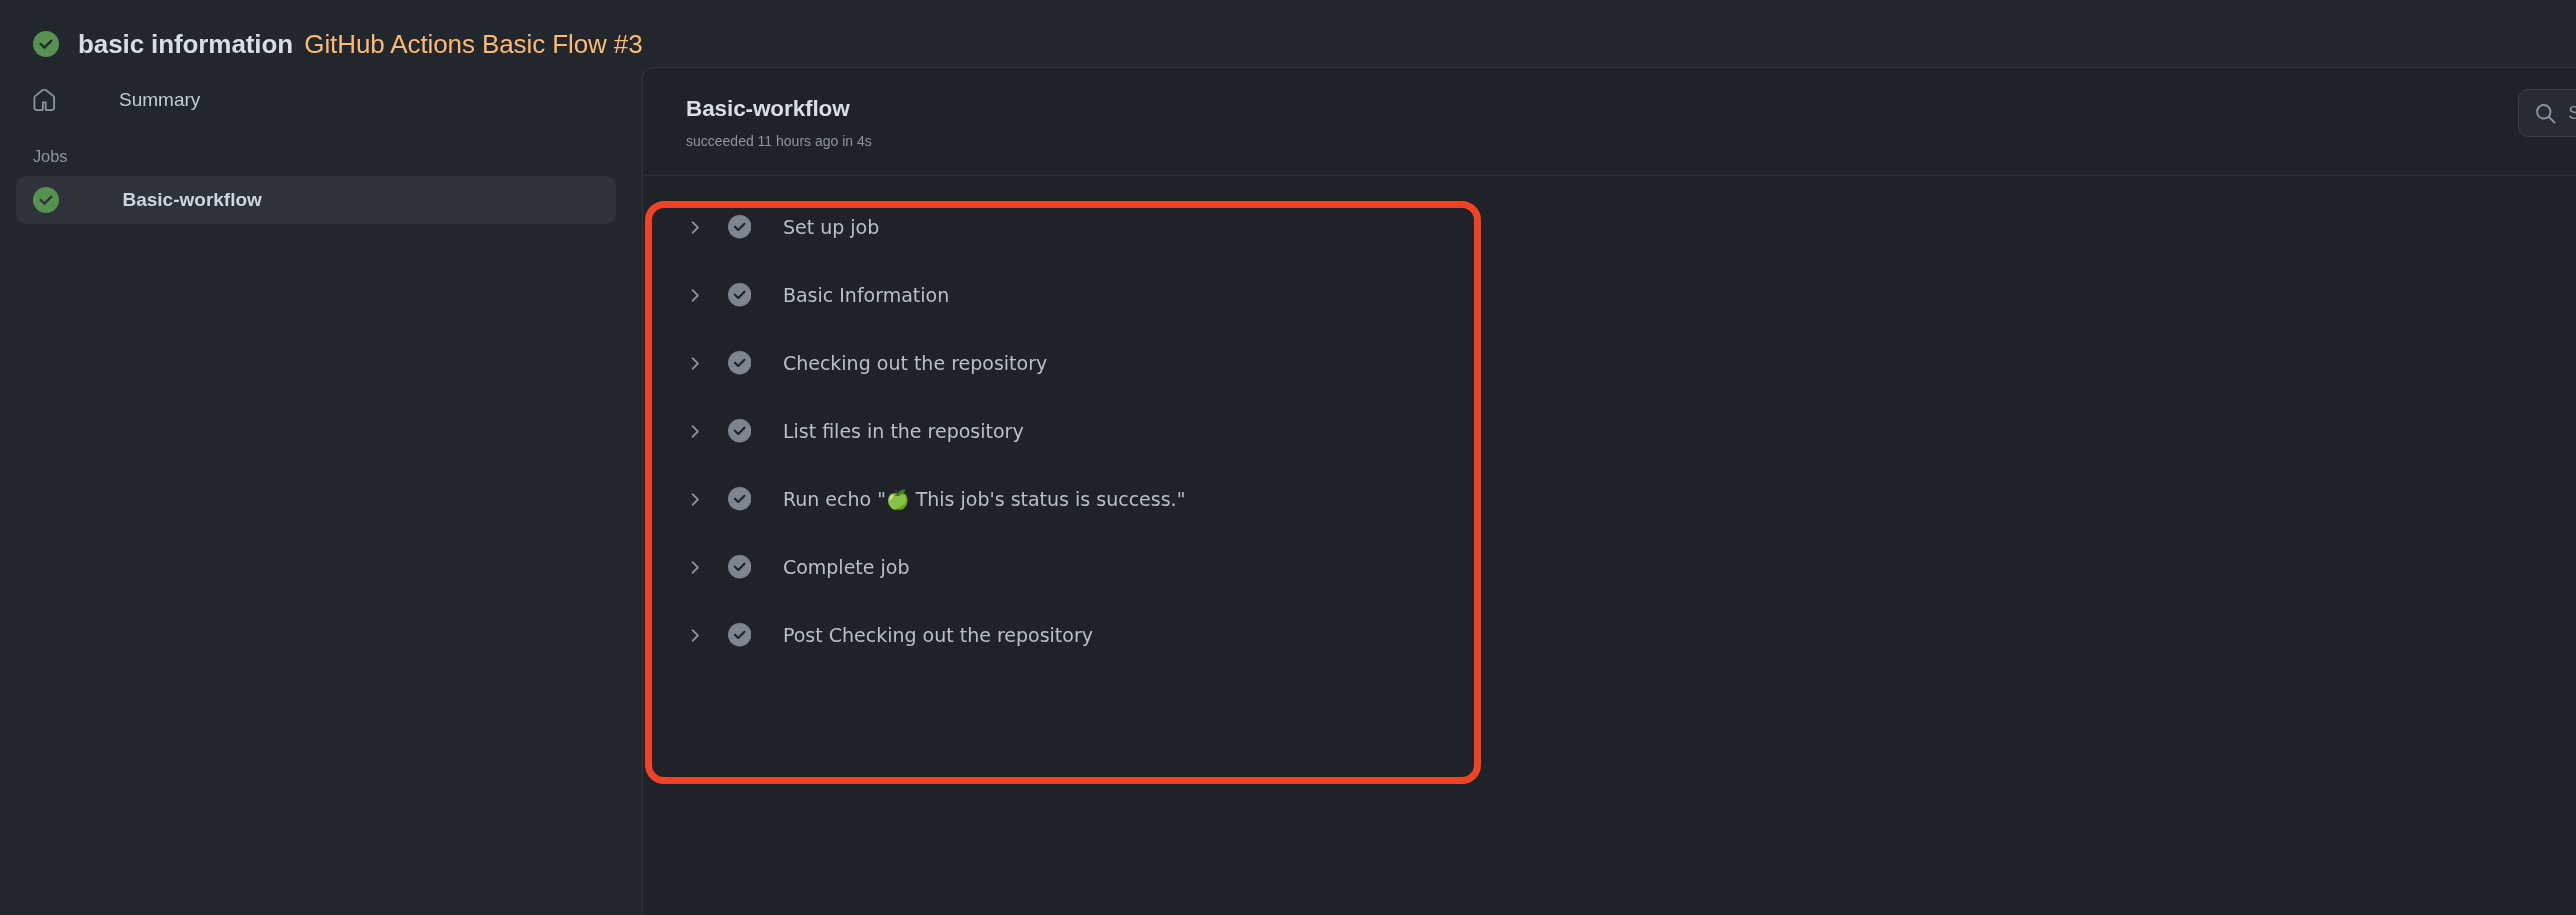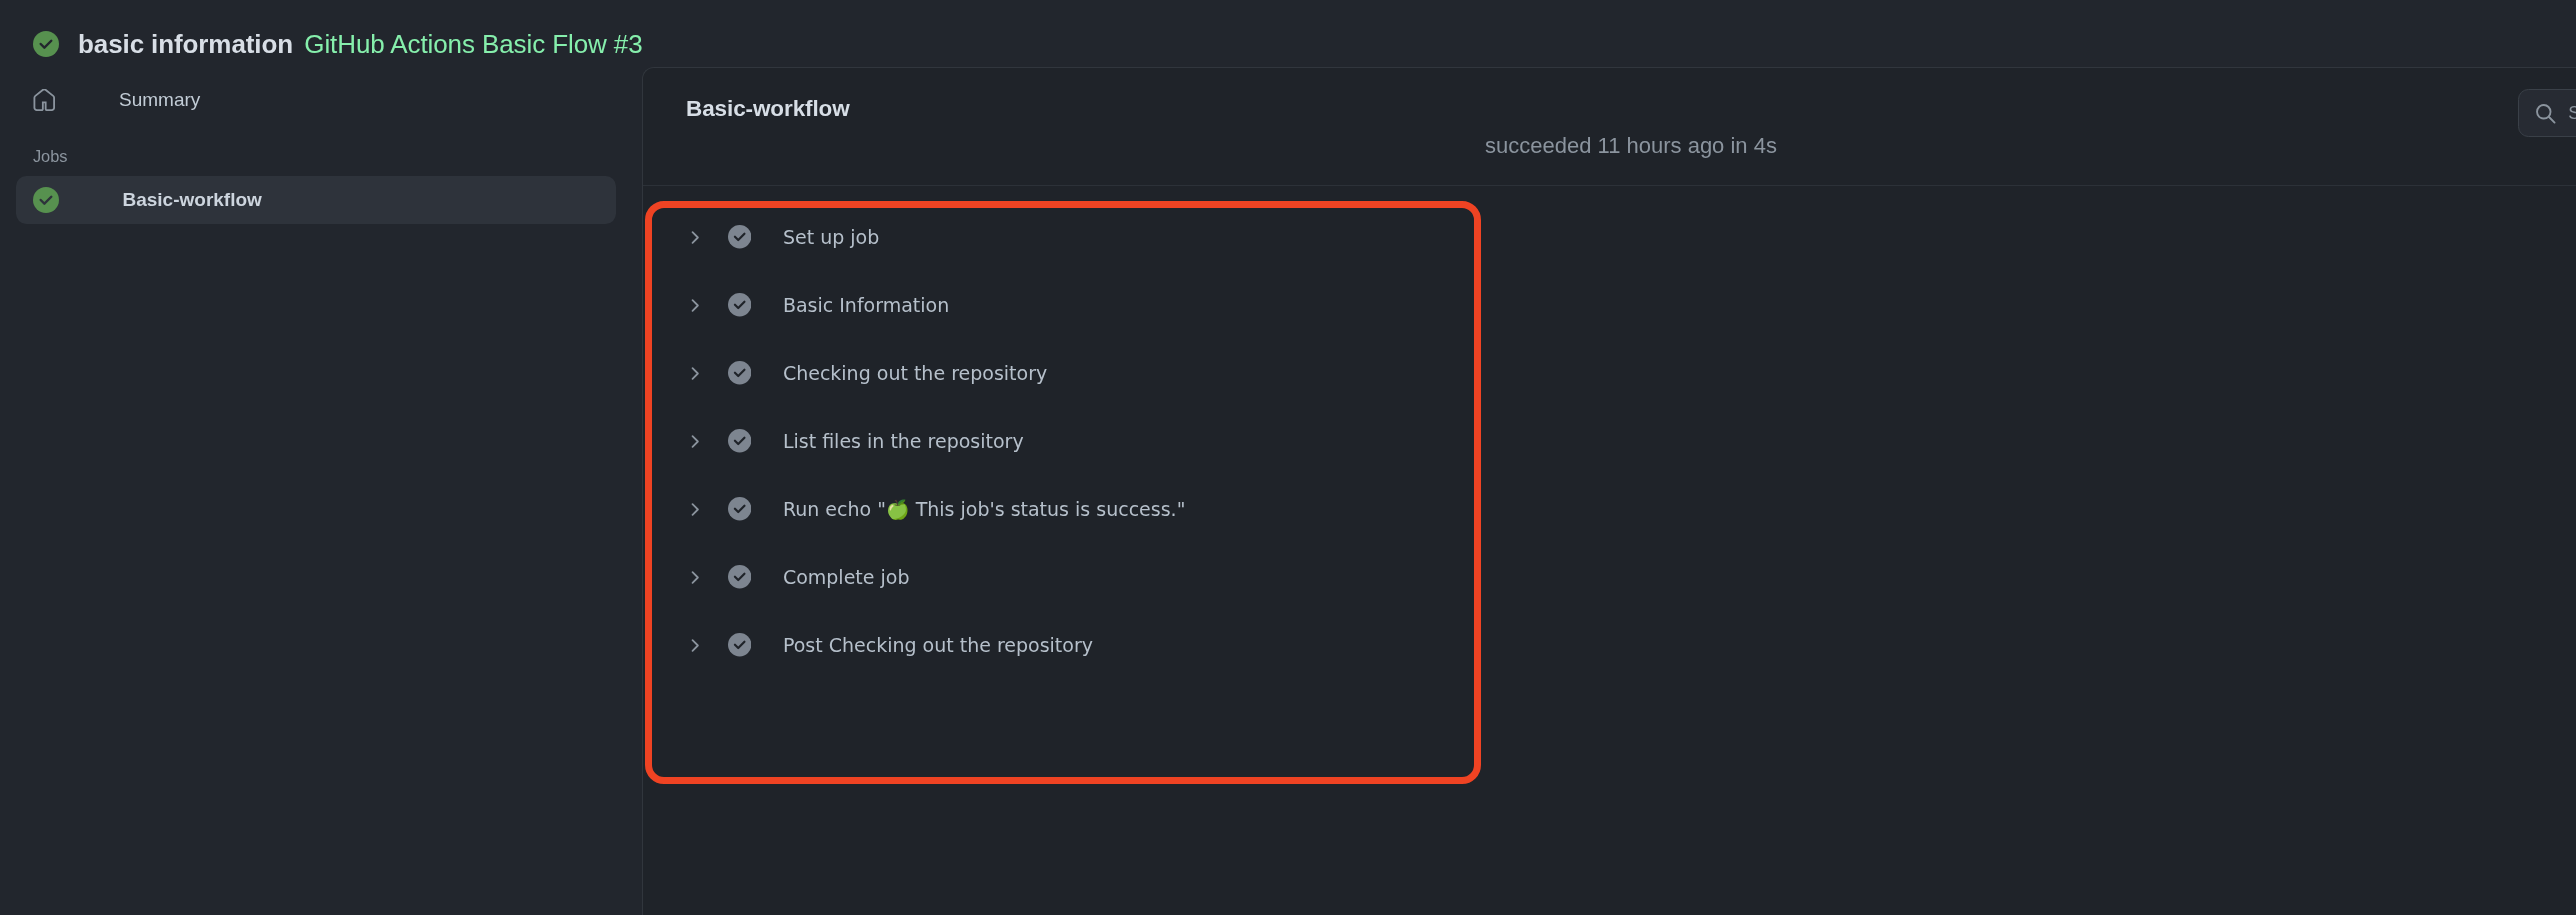--- a/index.html
+++ b/index.html
@@ -31,21 +31,21 @@
     gap: 11.3px;
     font-size: 26px;
     letter-spacing: -0.1px;
   }
   .run-title {
     font-weight: bold;
     color: #d8dee6;
   }
   .run-subtitle {
     font-weight: normal;
-    color: #86efac;
+    color: #fdba74;
   }
 
   
   .icon-check-green {
     width: 26px; height: 26px;
     flex: 0 0 26px;
     display: block;
   }
   .icon-check-gray {
     width: 23.4px; height: 23.4px;
@@ -119,23 +119,22 @@
     position: relative;
   }
   .panel-title {
     font-size: 22.5px;
     font-weight: bold;
     color: #d7dee6;
     letter-spacing: -0.1px;
   }
   .panel-sub {
     margin-top: 10.4px;
-    font-size: 22px;
+    font-size: 14px;
     color: #8b949e;
-    text-align: center;
   }
 
   
   .log-search {
     position: absolute;
     top: 21px;
     left: 1875px;
     width: 286px;
     height: 48px;
     background: #272b33;

